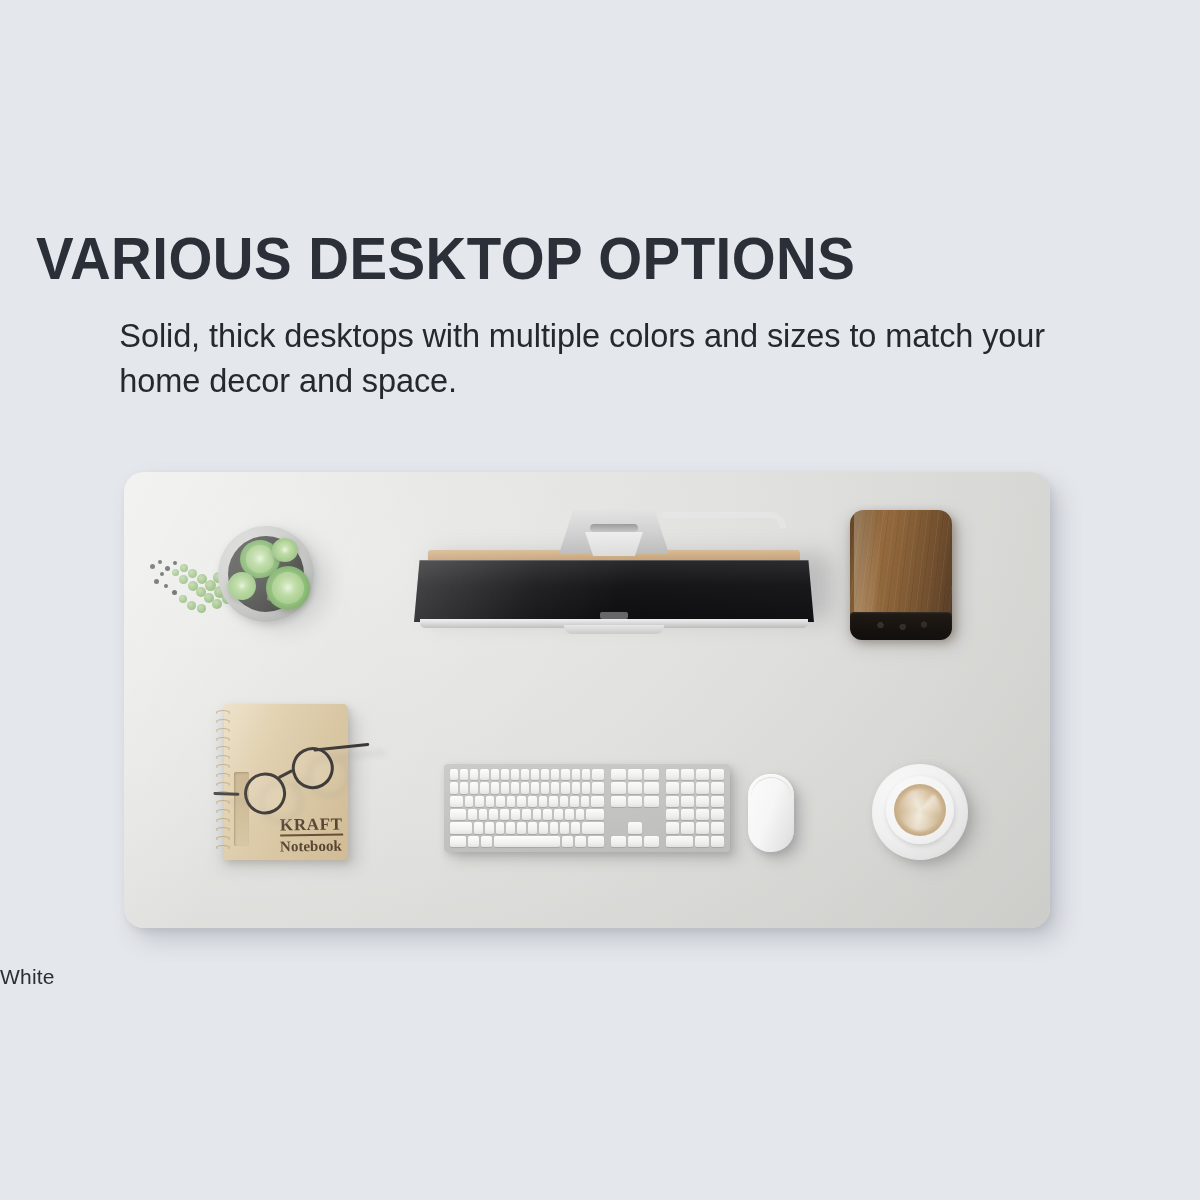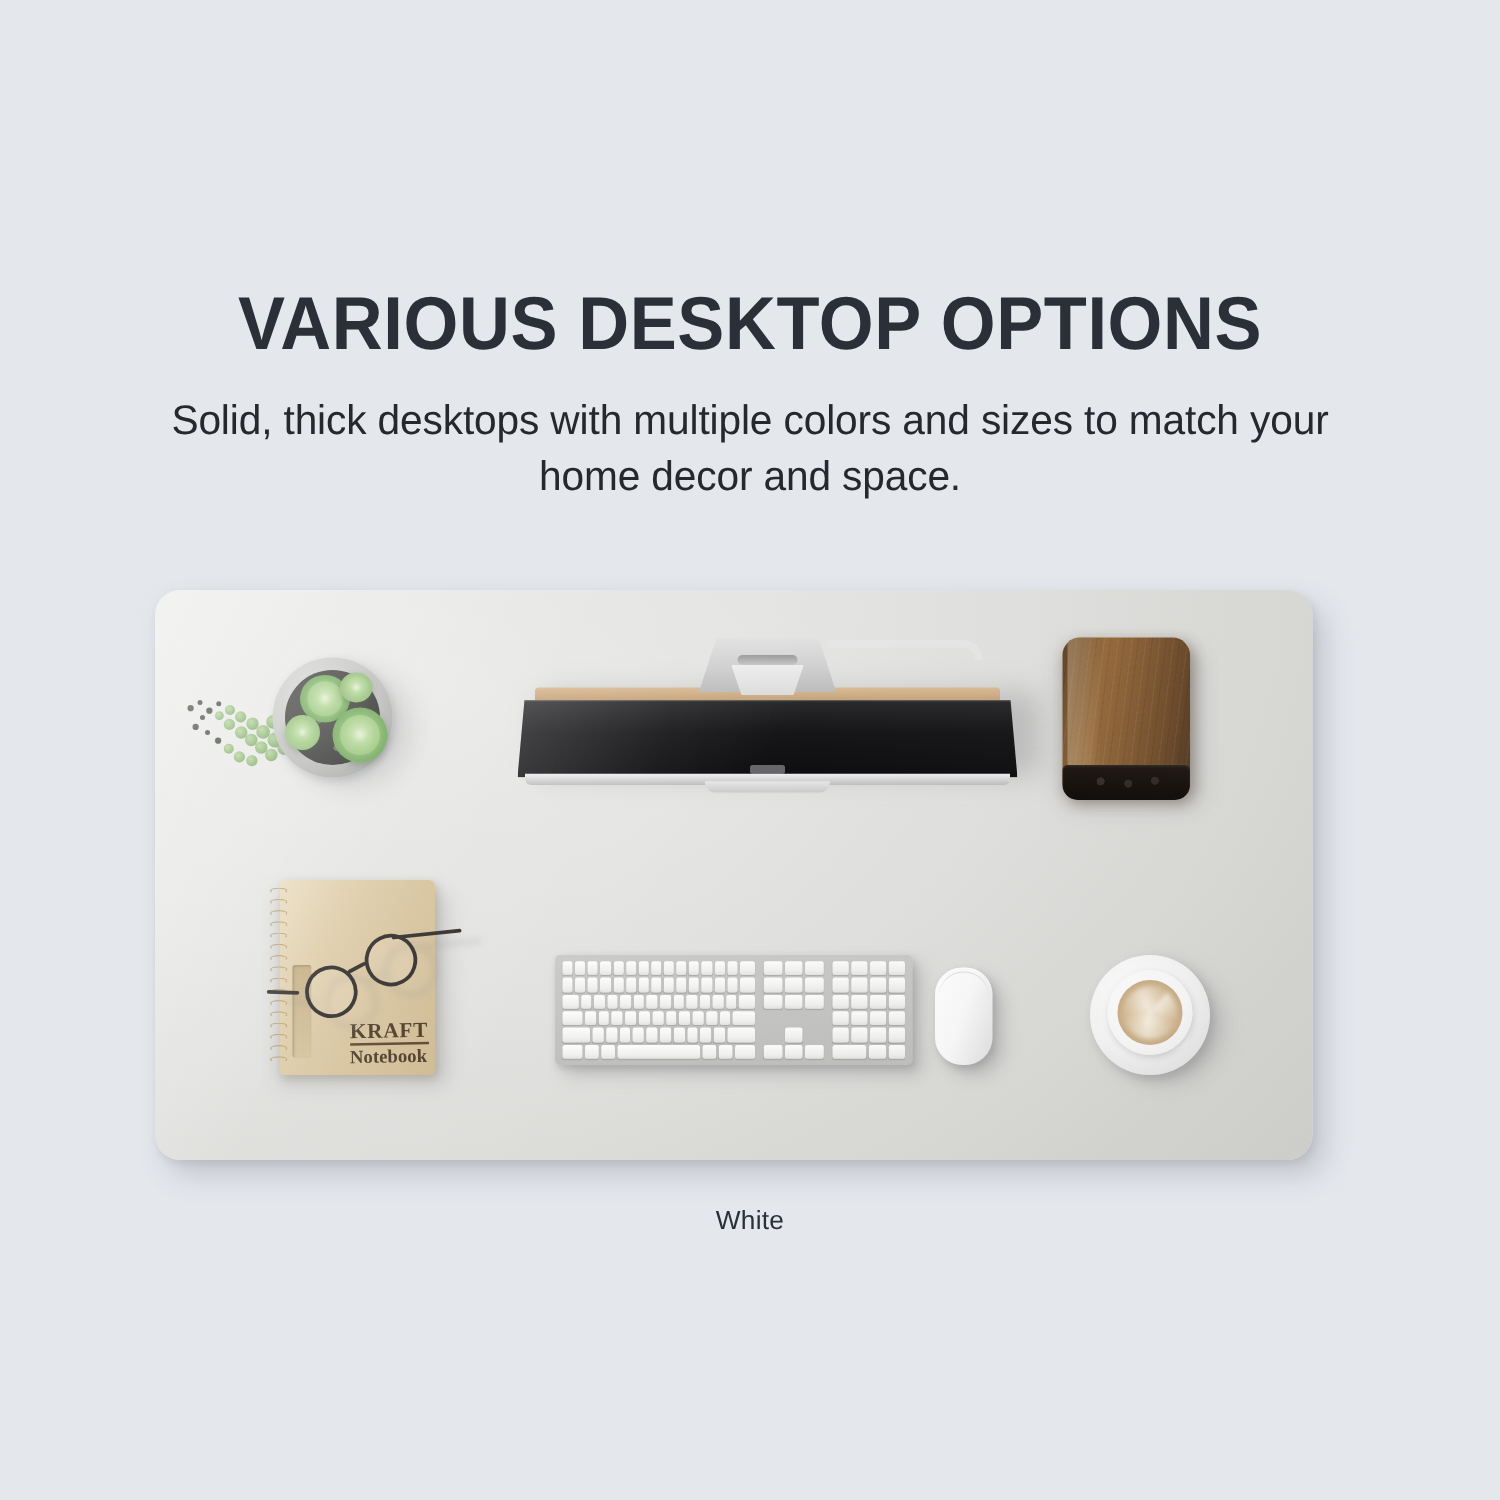--- a/index.html
+++ b/index.html
@@ -23,21 +23,21 @@
     inset: 0;
     background: #e4e7ec;
   }
 
   
   .heading-block {
     position: absolute;
     top: 228px;
     left: 0;
     width: 1200px;
-    text-align: center;
+    text-align: left;
   }
 
   .hero-title {
     font-family: "Liberation Sans", sans-serif;
     font-size: 60px;
     font-weight: 700;
     letter-spacing: 0.5px;
     color: #2b3038;
     line-height: 1.04;
     transform: scaleX(0.94);
@@ -591,21 +591,21 @@
     border-top-color: transparent;
     transform: rotate(-18deg);
   }
 
   
   .swatch-caption {
     position: absolute;
     left: 0;
     top: 965px;
     width: 1200px;
-    text-align: center;
+    text-align: left;
     font-family: "Liberation Sans", sans-serif;
     font-size: 21px;
     font-weight: 400;
     color: #2b2f36;
     letter-spacing: 0.2px;
   }
 </style>
 </head>
 <body>
 

